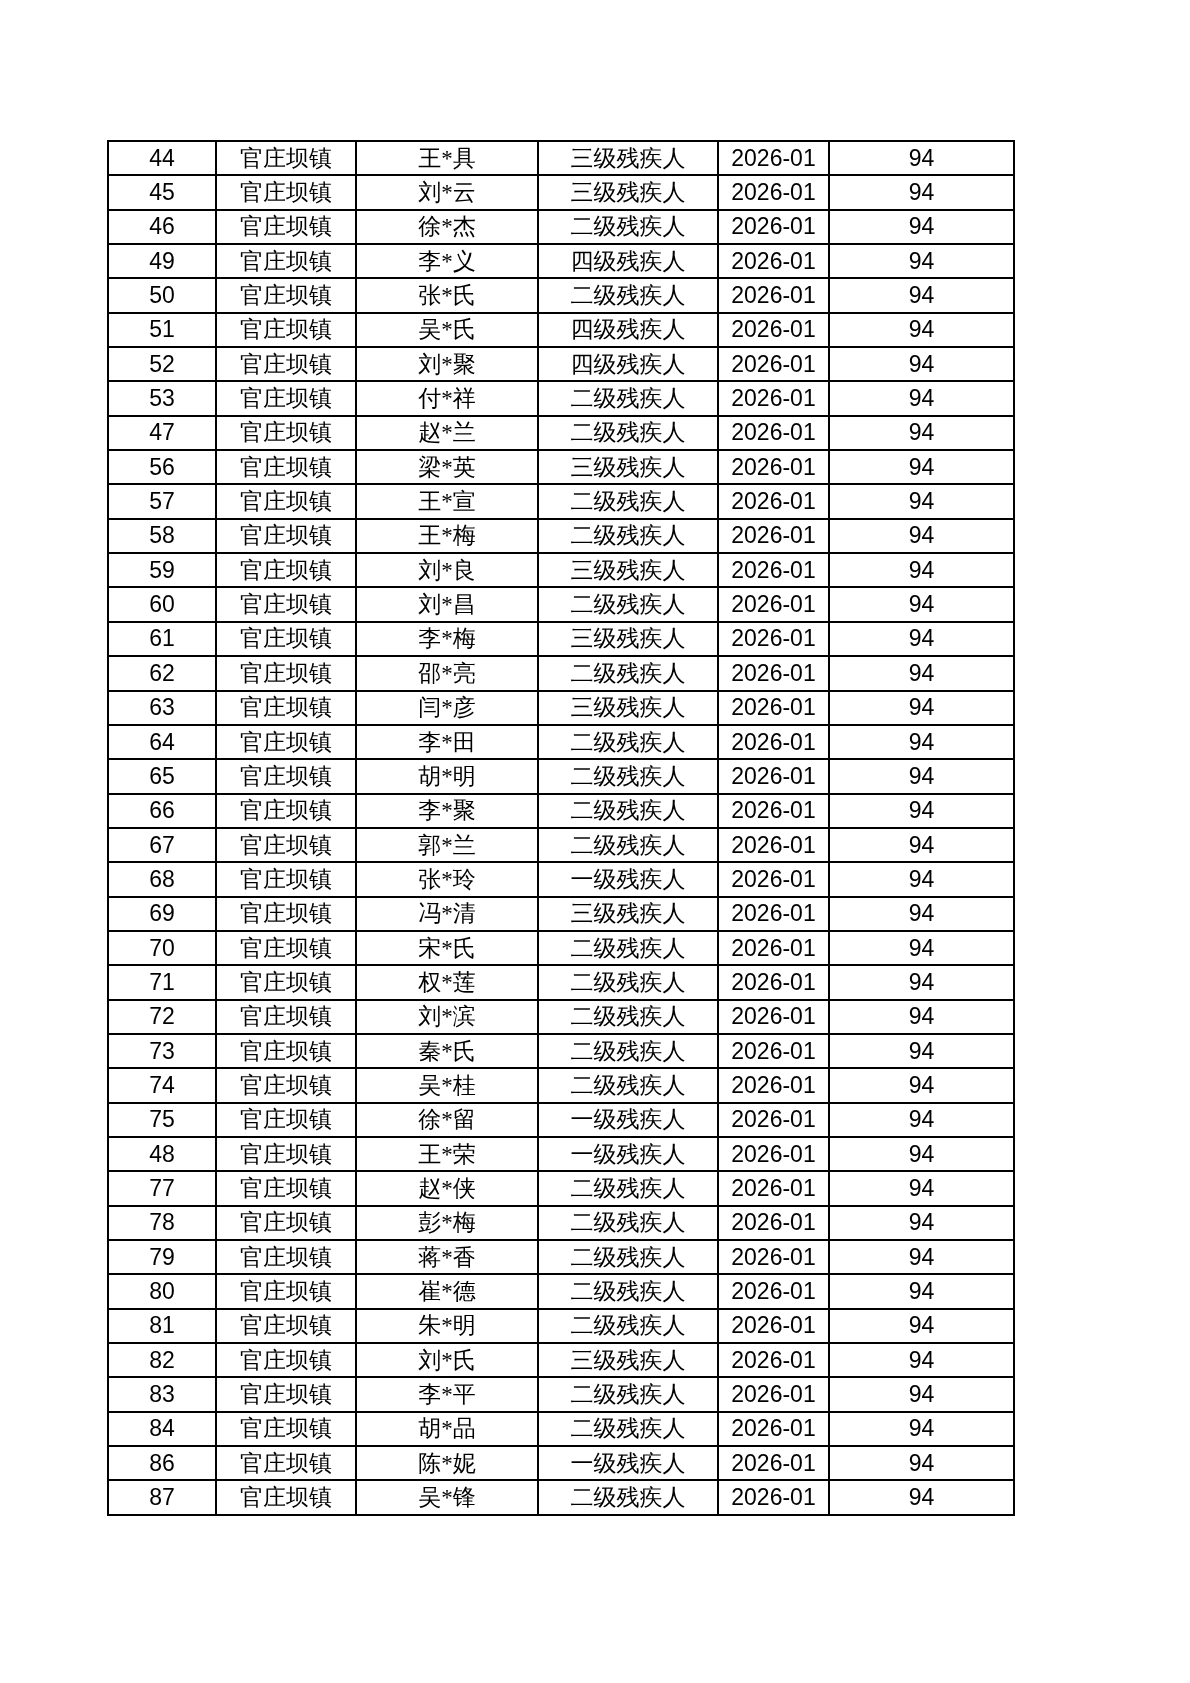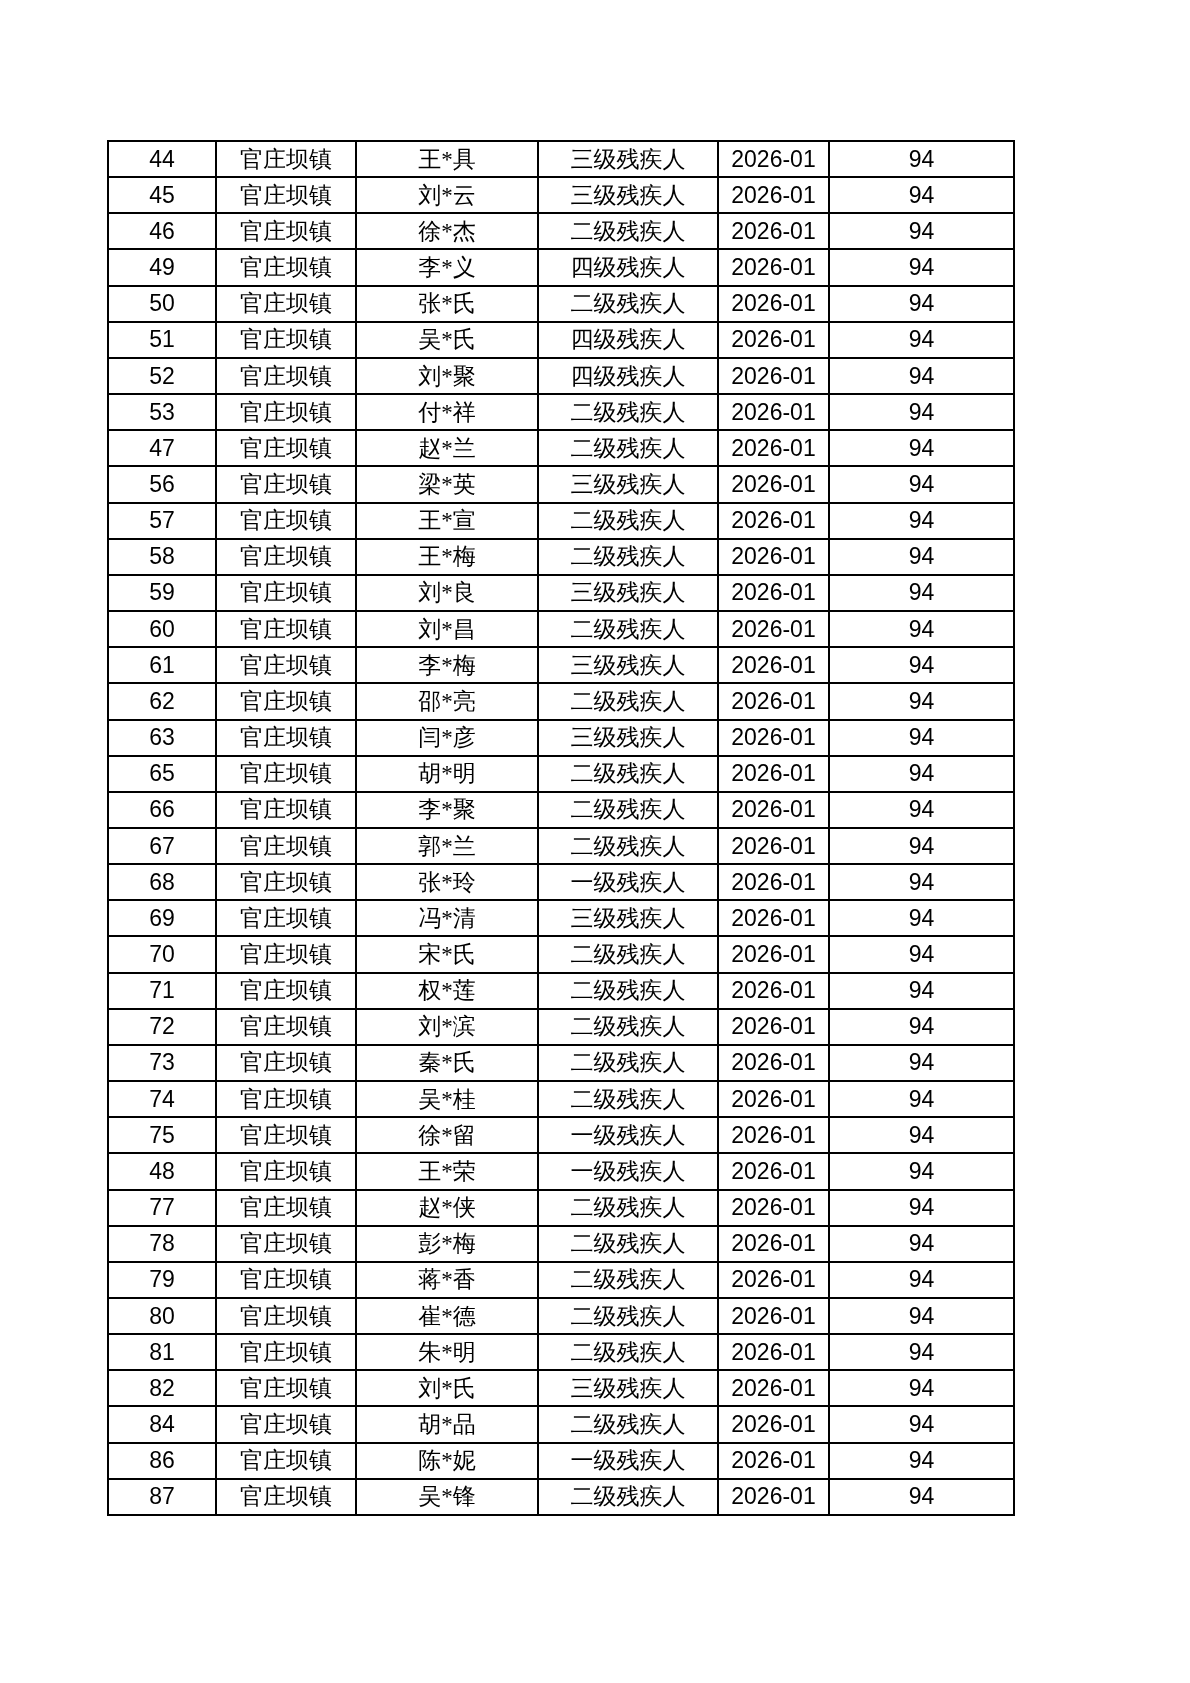--- a/index.html
+++ b/index.html
@@ -189,20 +189,28 @@
         </tr>
         <tr>
           <td>63</td>
           <td class="cjk">官庄坝镇</td>
           <td class="cjk">闫*彦</td>
           <td class="cjk">三级残疾人</td>
           <td>2026-01</td>
           <td>94</td>
         </tr>
         <tr>
+          <td>64</td>
+          <td class="cjk">官庄坝镇</td>
+          <td class="cjk">李*田</td>
+          <td class="cjk">二级残疾人</td>
+          <td>2026-01</td>
+          <td>94</td>
+        </tr>
+        <tr>
           <td>65</td>
           <td class="cjk">官庄坝镇</td>
           <td class="cjk">胡*明</td>
           <td class="cjk">二级残疾人</td>
           <td>2026-01</td>
           <td>94</td>
         </tr>
         <tr>
           <td>66</td>
           <td class="cjk">官庄坝镇</td>
@@ -329,20 +337,28 @@
           <td class="cjk">朱*明</td>
           <td class="cjk">二级残疾人</td>
           <td>2026-01</td>
           <td>94</td>
         </tr>
         <tr>
           <td>82</td>
           <td class="cjk">官庄坝镇</td>
           <td class="cjk">刘*氏</td>
           <td class="cjk">三级残疾人</td>
+          <td>2026-01</td>
+          <td>94</td>
+        </tr>
+        <tr>
+          <td>83</td>
+          <td class="cjk">官庄坝镇</td>
+          <td class="cjk">李*平</td>
+          <td class="cjk">二级残疾人</td>
           <td>2026-01</td>
           <td>94</td>
         </tr>
         <tr>
           <td>84</td>
           <td class="cjk">官庄坝镇</td>
           <td class="cjk">胡*品</td>
           <td class="cjk">二级残疾人</td>
           <td>2026-01</td>
           <td>94</td>

